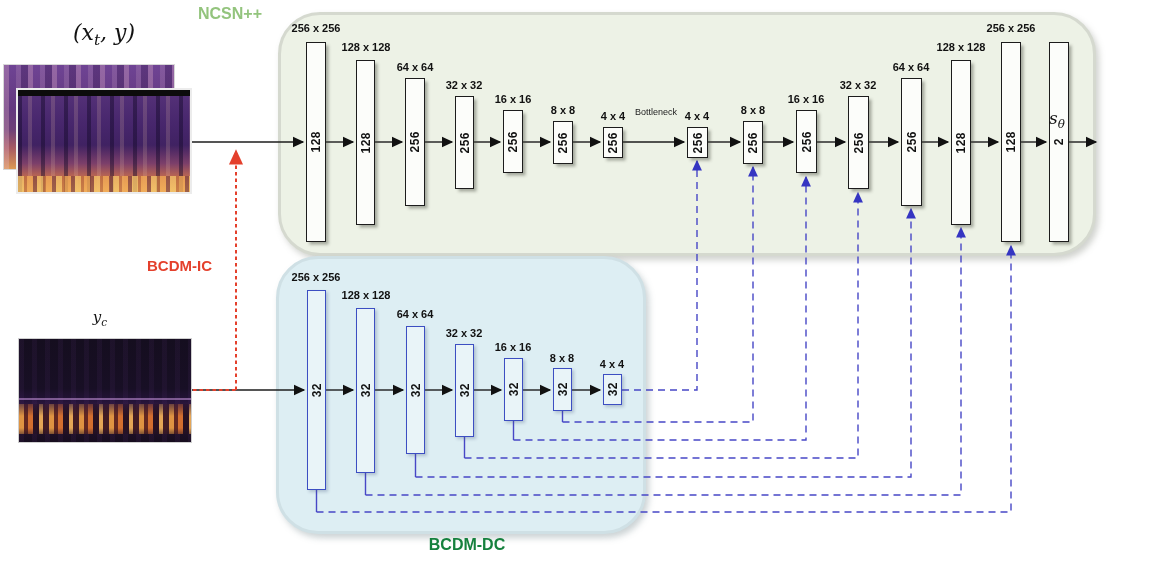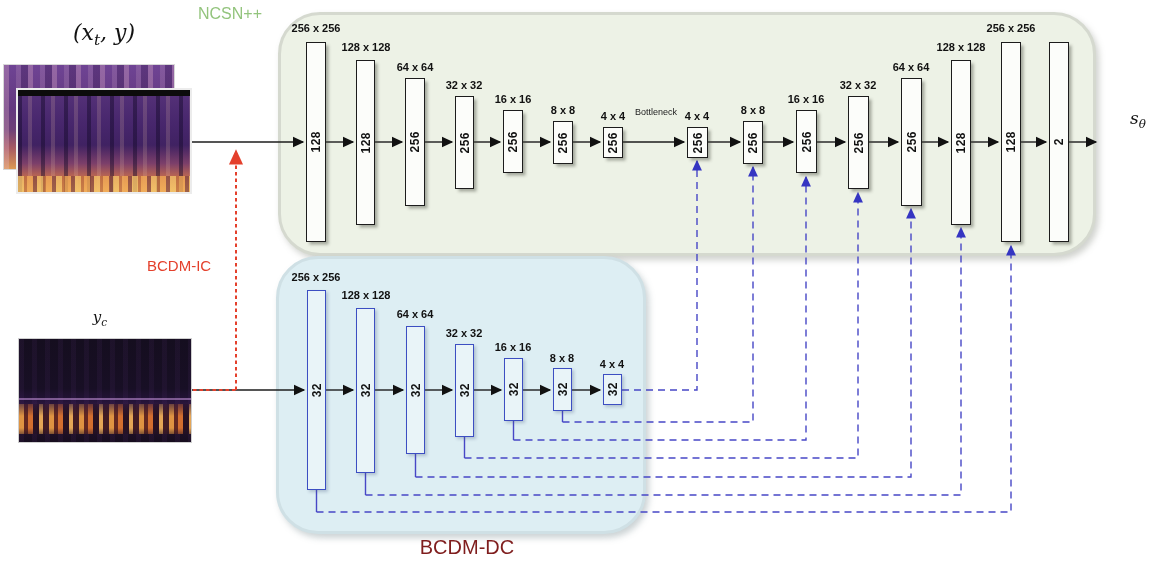--- a/index.html
+++ b/index.html
@@ -13,21 +13,21 @@
   .nbox{position:absolute;background:#fcfdfa;border:1.5px solid #1c1c1c;
         box-shadow:2.5px 2.5px 3px rgba(70,75,65,0.45);
         display:flex;align-items:center;justify-content:center;box-sizing:border-box;}
   .dcb{position:absolute;background:#e9f4f8;border:1.5px solid #3c4ec2;
        box-shadow:2px 2px 3px rgba(70,90,130,0.3);
        display:flex;align-items:center;justify-content:center;box-sizing:border-box;}
   .vtext{writing-mode:vertical-rl;transform:rotate(180deg);
          font-weight:bold;font-size:12px;color:#111;letter-spacing:.5px;line-height:1;}
   .dim{position:absolute;transform:translateX(-50%);font-weight:bold;font-size:11px;
        color:#111;white-space:nowrap;}
-  .biglabel{position:absolute;font-weight:normal;white-space:nowrap;}
+  .biglabel{position:absolute;font-weight:bold;white-space:nowrap;}
   .mathlabel{position:absolute;font-family:"DejaVu Serif",serif;font-style:italic;
              color:#111;white-space:nowrap;}
   .mathlabel sub{font-size:70%;}
   .spec{position:absolute;box-sizing:border-box;}
   #spec-back{left:3px;top:64px;width:172px;height:106px;border:1px solid #d8d8d8;
     background:
       repeating-linear-gradient(90deg, rgba(235,185,205,0.30) 0 5px, rgba(0,0,0,0) 5px 12px,
         rgba(240,200,215,0.16) 12px 17px, rgba(40,15,60,0.25) 17px 24px),
       linear-gradient(180deg,#6f4494 0%,#63387f 42%,#6d3f77 62%,#a85a62 80%,#dd9a55 100%);}
   #spec-front{left:16px;top:88px;width:176px;height:106px;border:2px solid #ececec;
@@ -223,20 +223,20 @@
   <div class="dim" style="left:316px;top:271px">256 x 256</div>
   <div class="dim" style="left:366px;top:289px">128 x 128</div>
   <div class="dim" style="left:415px;top:308px">64 x 64</div>
   <div class="dim" style="left:464px;top:327px">32 x 32</div>
   <div class="dim" style="left:513px;top:341px">16 x 16</div>
   <div class="dim" style="left:562px;top:352px">8 x 8</div>
   <div class="dim" style="left:612px;top:358px">4 x 4</div>
 
   <div class="biglabel" style="left:198px;top:5px;font-size:16px;color:#93c47d">NCSN++</div>
   <div class="biglabel" style="left:147px;top:257px;font-size:15px;color:#e4402c">BCDM-IC</div>
-  <div class="biglabel" style="left:467px;top:536px;transform:translateX(-50%);font-size:20px;color:#7f1d1d">BCDM-DC</div>
+  <div class="biglabel" style="left:467px;top:536px;transform:translateX(-50%);font-size:16px;color:#15803d">BCDM-DC</div>
   <div id="bottleneck-label">Bottleneck</div>
 
   <div class="mathlabel" style="left:104px;top:20px;transform:translateX(-50%);font-size:22px"><span>(x</span><sub>t</sub><span>, y)</span></div>
   <div class="mathlabel" style="left:100px;top:308px;transform:translateX(-50%);font-size:15px"><span>y</span><sub>c</sub></div>
-  <div class="mathlabel" style="left:1130px;top:108px;font-size:17px"><span>s</span><sub>θ</sub></div>
+  <div class="mathlabel" style="left:1049px;top:108px;font-size:17px"><span>s</span><sub>θ</sub></div>
 
 </div>
 
 </body></html>

